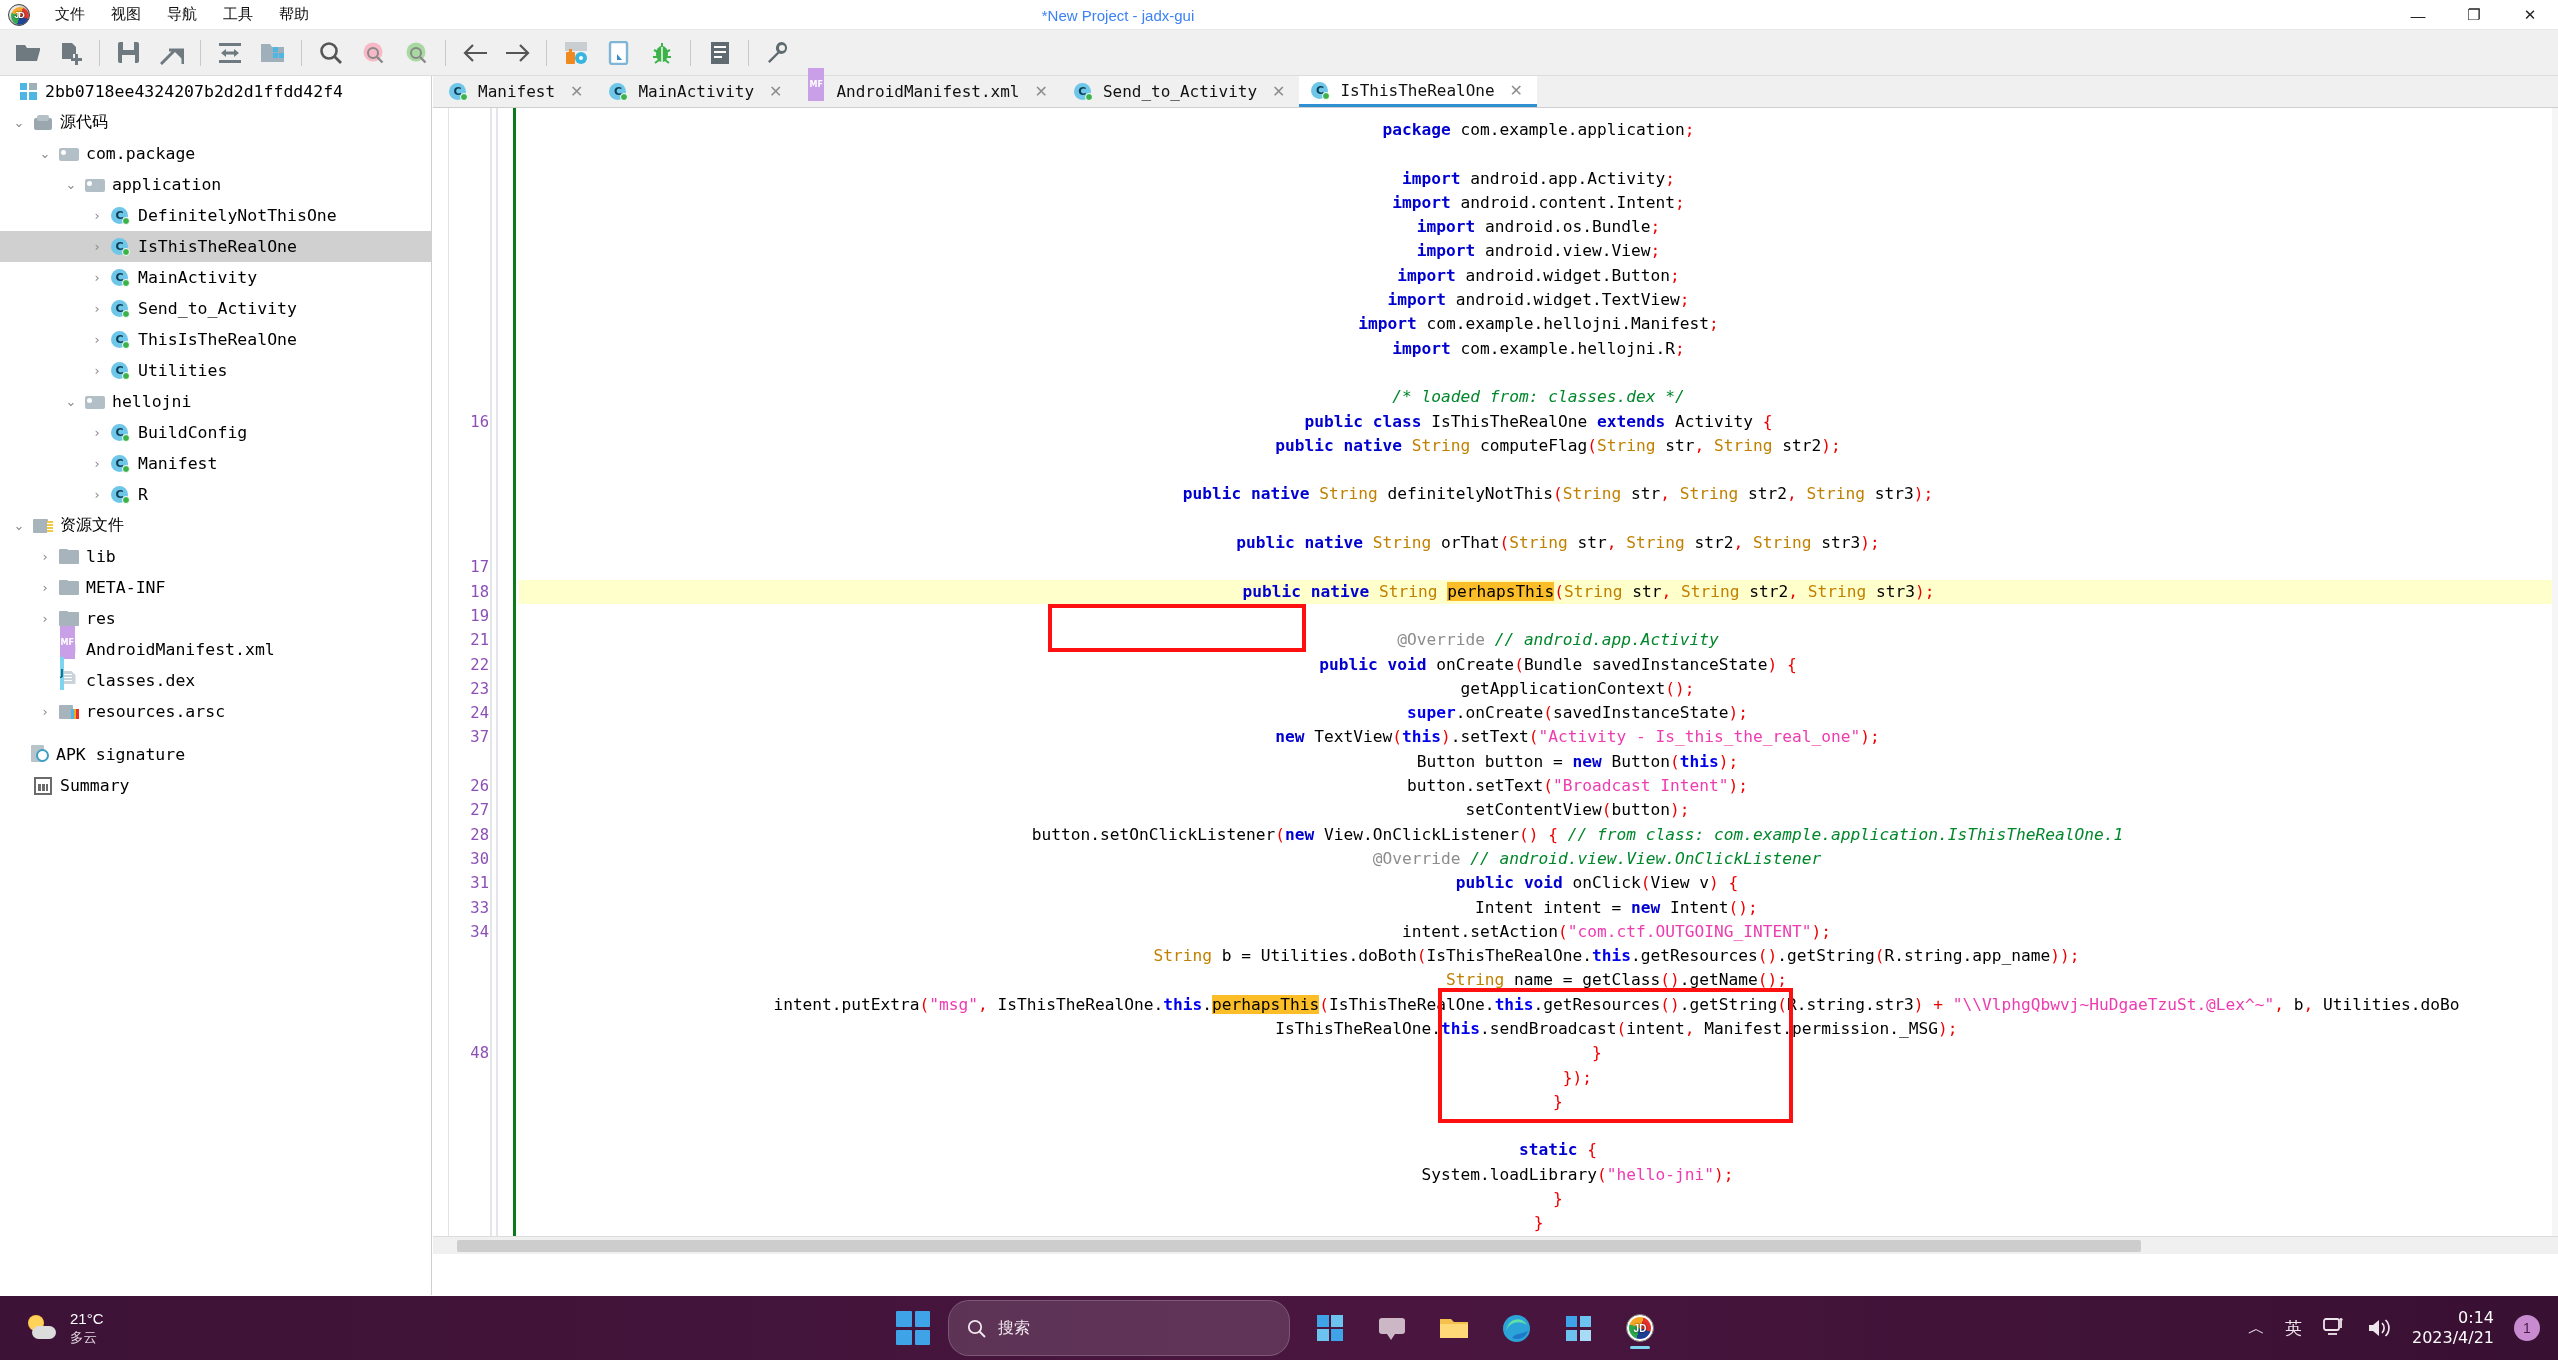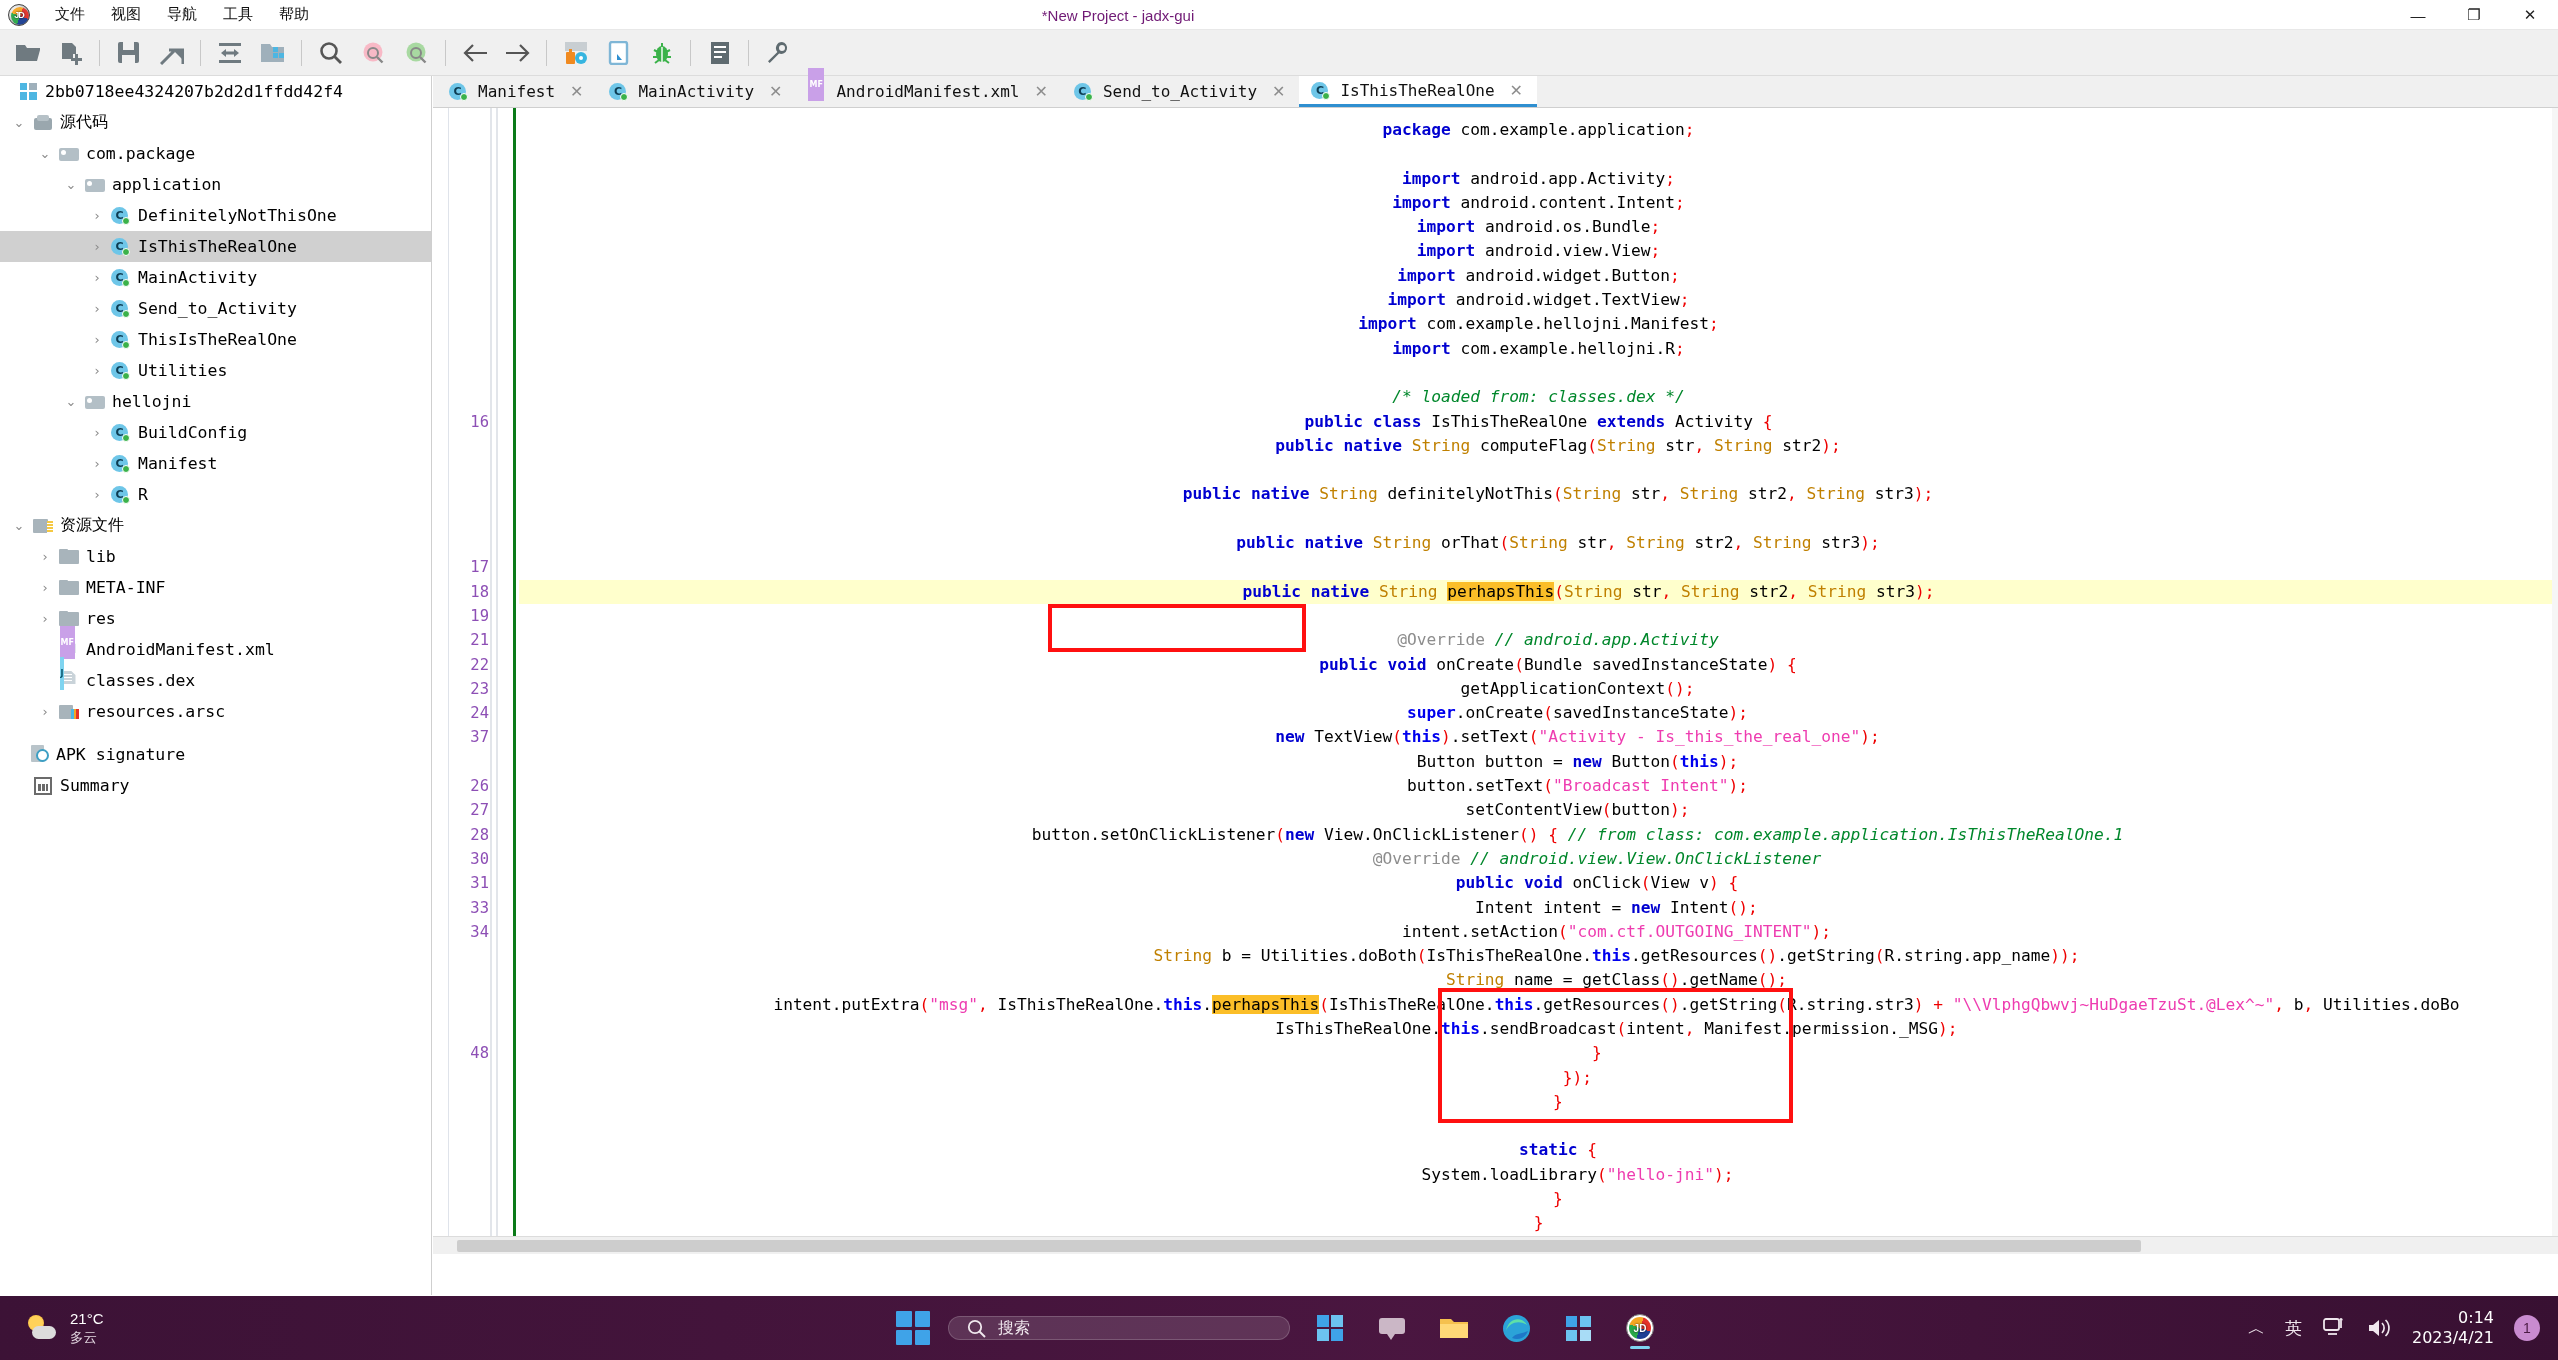--- a/index.html
+++ b/index.html
@@ -39,21 +39,21 @@
     text-shadow:0 0 2px #000;
   }
   .menubar { display:flex; align-items:center; gap:0px; }
   .menu-item {
     font-size:15px; color:#111; padding:3px 13px; cursor:default;
     font-family:"Liberation Sans", sans-serif;
   }
   .win-title {
     position:absolute; left:0; top:0; width:2236px; height:30px;
     display:flex; align-items:center; justify-content:center;
-    font-size:15px; color:#701a75; pointer-events:none;
+    font-size:15px; color:#3b82f6; pointer-events:none;
   }
   .win-btns { position:absolute; right:0; top:0; height:30px; display:flex; }
   .win-btn {
     width:56px; height:30px; display:flex; align-items:center; justify-content:center;
     font-size:15px; color:#222;
   }
 
   
   .toolbar {
     position:absolute; left:0; top:30px; width:2558px; height:46px;
@@ -229,21 +229,21 @@
   .weather .wico:before{content:"";position:absolute;left:4px;top:4px;width:16px;height:16px;border-radius:50%;
     background:radial-gradient(circle,#ffd25a 0 55%, #f5a623 100%);}
   .weather .wico:after{content:"";position:absolute;left:8px;top:15px;width:24px;height:13px;border-radius:8px;background:#dcdcdc;}
   .weather .wtxt { font-size:15px; line-height:19px; }
   .weather .wtxt .small { font-size:13.5px; color:#e2d6e0; }
 
   .tb-center { position:absolute; left:50%; transform:translateX(-50%); display:flex; align-items:center; gap:18px; }
   .winstart { width:34px;height:34px; display:grid; grid-template-columns:1fr 1fr; grid-template-rows:1fr 1fr; gap:3px;}
   .winstart i { background:#3fa3e8; display:block; border-radius:1px;}
   .searchbox {
-    width:342px; height:24px; border-radius:21px; background:rgba(255,255,255,.13);
+    width:342px; height:56px; border-radius:21px; background:rgba(255,255,255,.13);
     display:flex; align-items:center; gap:12px; padding:0 18px; border:1px solid rgba(255,255,255,.18);
   }
   .searchbox .stxt { font-size:16px; color:#f0e8ee; font-family:"DejaVu Sans", sans-serif;}
   .tb-app { width:44px; height:44px; display:flex; align-items:center; justify-content:center; position:relative;}
   .tb-app.active:after{ content:""; position:absolute; bottom:1px; left:12px; width:20px; height:3px; background:#7fd4f0; border-radius:2px;}
 
   .tray { position:absolute; right:18px; display:flex; align-items:center; gap:20px; }
   .tray .tr-i { font-size:17px; color:#efe6ed; font-family:"DejaVu Sans", sans-serif;}
   .clock { text-align:right; font-size:16px; line-height:20px; color:#fff; font-family:"DejaVu Sans", sans-serif;}
   .notif-badge { width:26px;height:26px;border-radius:50%;background:#c98bd0;color:#4a1a44;

